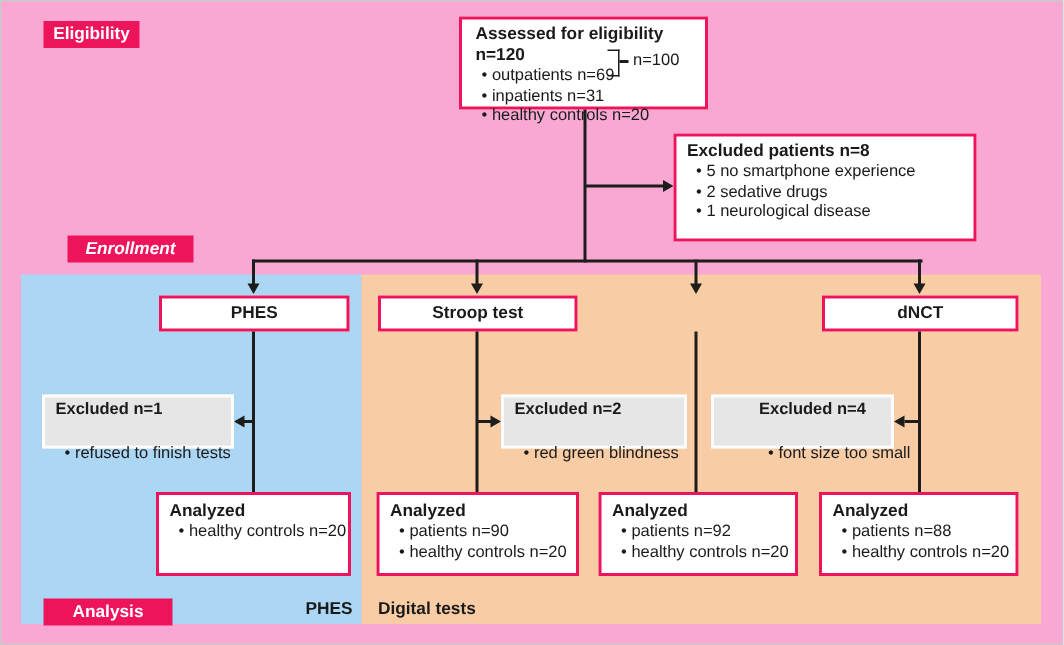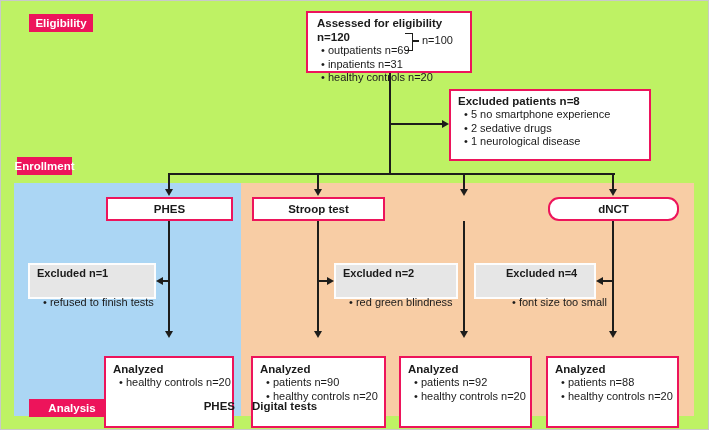--- a/index.html
+++ b/index.html
@@ -1,18 +1,18 @@
 <!DOCTYPE html>
 <html><head>
 <meta charset="utf-8">
 <style>
   html,body{margin:0;padding:0;background:#fff;}
   .canvas{
     position:relative;width:709px;height:430px;box-sizing:border-box;
-    background:#bef264;border:1px solid #c9c9c9;overflow:hidden;
+    background:#f9a8d4;border:1px solid #c9c9c9;overflow:hidden;
     font-family:"Liberation Sans",sans-serif;color:#1a1a1a;
   }
   
   .region{position:absolute;top:182px;height:233px;}
   .region-phes{left:13px;width:227px;background:#abd6f4;}
   .region-digital{left:240px;width:453px;background:#f8cda5;}
   
   .stage-label{
     position:absolute;height:18px;background:#ed145b;color:#ffffff;
     font-weight:bold;font-size:11.5px;display:flex;align-items:center;justify-content:center;
@@ -28,21 +28,21 @@
   .gbox{
     position:absolute;top:262px;height:36px;background:#e6e6e6;border:2px solid #fdfdfd;
     box-sizing:border-box;
   }
   .gbox .title{font-weight:bold;font-size:11px;line-height:13px;margin:2px 4px 16px 7px;}
   
   .tbox{position:absolute;top:196px;height:24px;background:#fff;border:2px solid #ed145b;
     box-sizing:border-box;display:flex;align-items:center;justify-content:center;
     font-weight:bold;font-size:11.5px;}
   
-  .abox{position:absolute;top:355px;height:72px;}
+  .abox{position:absolute;top:327px;height:56px;}
   .abox .title{margin-top:4px;}
   
   .line{position:absolute;background:#1d1d1b;}
   .arrow-down{position:absolute;width:0;height:0;
     border-left:4px solid transparent;border-right:4px solid transparent;
     border-top:7px solid #1d1d1b;}
   .arrow-right{position:absolute;width:0;height:0;
     border-top:4px solid transparent;border-bottom:4px solid transparent;
     border-left:7px solid #1d1d1b;}
   .arrow-left{position:absolute;width:0;height:0;
@@ -60,21 +60,21 @@
 </style>
 </head>
 <body>
 
 <div class="canvas">
 
   <div class="region region-phes"></div>
   <div class="region region-digital"></div>
 
   <div class="stage-label" style="left:28px;top:13px;width:64px;">Eligibility</div>
-  <div class="stage-label" style="left:16px;top:156px;width:55px;">Enrollment</div>
+  <div class="stage-label" style="left:44px;top:156px;width:84px;font-style:italic;">Enrollment</div>
   <div class="stage-label" style="left:28px;top:398px;width:86px;">Analysis</div>
 
   <div class="pbox" style="left:305px;top:10px;width:166px;height:62px;">
     <div class="title" style="margin-left:9px;">Assessed for eligibility n=120</div>
     <div class="bullet">outpatients n=69</div>
     <div class="bullet">inpatients n=31</div>
     <div class="bullet">healthy controls n=20</div>
   </div>
 
   <div class="bracket"></div>
@@ -97,21 +97,21 @@
   <div class="line" style="left:316px;top:172px;width:2px;height:17px;"></div>
   <div class="line" style="left:462px;top:172px;width:2px;height:17px;"></div>
   <div class="line" style="left:611px;top:172px;width:2px;height:17px;"></div>
   <div class="arrow-down" style="left:164px;top:188px;"></div>
   <div class="arrow-down" style="left:313px;top:188px;"></div>
   <div class="arrow-down" style="left:459px;top:188px;"></div>
   <div class="arrow-down" style="left:608px;top:188px;"></div>
 
   <div class="tbox" style="left:105px;width:127px;">PHES</div>
   <div class="tbox" style="left:251px;width:133px;">Stroop test</div>
-  <div class="tbox" style="left:547px;width:131px;border-radius:11px;">dNCT</div>
+  <div class="tbox" style="left:547px;width:131px;">dNCT</div>
 
   <div class="line" style="left:167px;top:220px;width:2px;height:111px;"></div>
   <div class="line" style="left:316px;top:220px;width:2px;height:111px;"></div>
   <div class="line" style="left:462px;top:220px;width:2px;height:111px;"></div>
   <div class="line" style="left:611px;top:220px;width:2px;height:111px;"></div>
   <div class="arrow-down" style="left:164px;top:330px;"></div>
   <div class="arrow-down" style="left:313px;top:330px;"></div>
   <div class="arrow-down" style="left:459px;top:330px;"></div>
   <div class="arrow-down" style="left:608px;top:330px;"></div>
 

